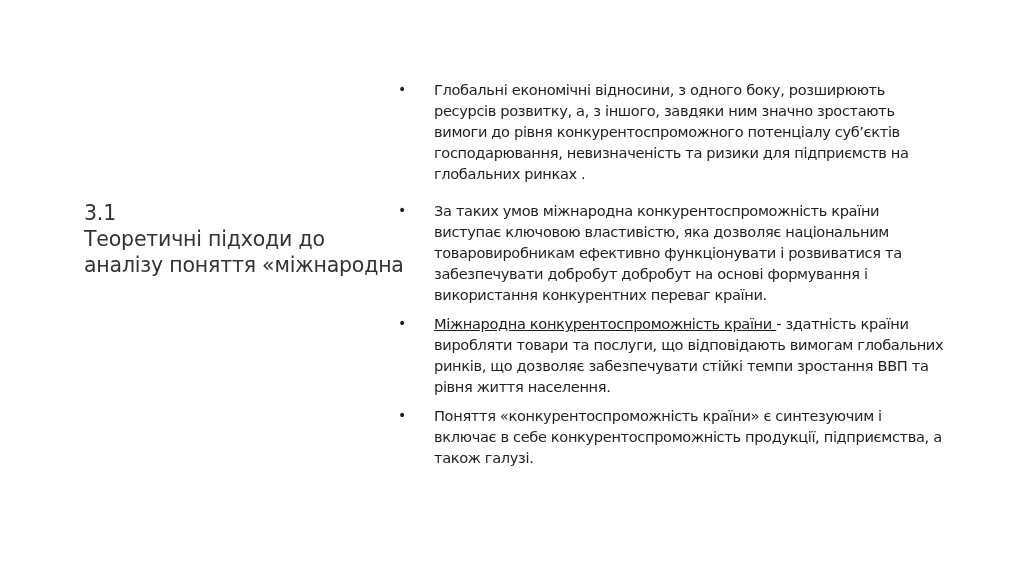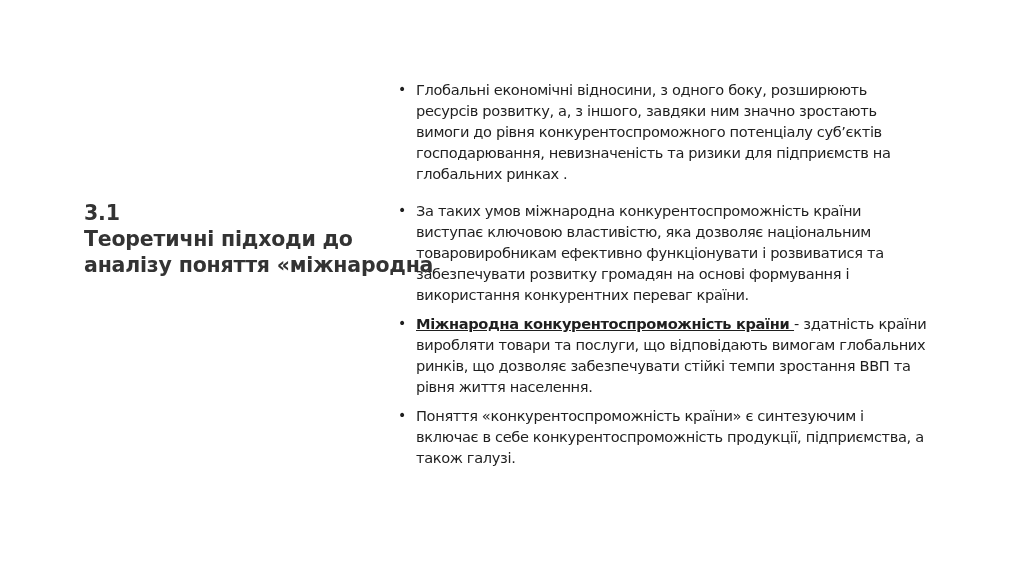--- a/index.html
+++ b/index.html
@@ -4,36 +4,36 @@
 <style>
   html, body { margin: 0; padding: 0; }
   body {
     width: 1024px; height: 574px; background: #ffffff; position: relative; overflow: hidden;
     font-family: "Liberation Sans", "DejaVu Sans", sans-serif; color: #1a1a1a;
   }
   .slide { position: absolute; inset: 0; background: #fff; }
   .title {
     position: absolute; left: 84px; top: 200px; width: 300px;
     font-family: "DejaVu Sans", "Liberation Sans", sans-serif;
-    font-weight: 700; font-size: 20.5px; line-height: 26px; color: #333333;
+    font-weight: 400; font-size: 20.5px; line-height: 26px; color: #333333;
     letter-spacing: -0.2px;
   }
   .title div { white-space: nowrap; }
   .body {
     position: absolute; left: 398px; top: 79px; width: 590px;
     font-family: "DejaVu Sans", "Liberation Sans", sans-serif;
     font-size: 14.6px; line-height: 21px; color: #1f1f1f; letter-spacing: -0.35px;
   }
   .bullet { position: relative; padding-left: 18px; }
   .bullet .dot { position: absolute; left: 0; top: 0; width: 18px; font-size: 14px; }
-  .bullet .line { display: block; white-space: nowrap; }
+  .bullet .line { display: block; white-space: nowrap; margin-left: 18px; }
   .b1 { margin-bottom: 16px; }
   .b2 { margin-bottom: 8px; }
   .b3 { margin-bottom: 8px; }
-  .term { font-weight: bold; text-decoration: underline; }
+  .term { font-weight: normal; text-decoration: underline; }
 </style>
 </head>
 <body>
 
 <div class="slide">
   <div class="title">
     <div>3.1</div>
     <div>Теоретичні підходи до</div>
     <div>аналізу поняття «міжнародна</div>
   </div>
@@ -46,21 +46,21 @@
       <span class="line">вимоги до рівня конкурентоспроможного потенціалу суб’єктів</span>
       <span class="line">господарювання, невизначеність та ризики для підприємств на</span>
       <span class="line">глобальних ринках .</span>
     </div>
 
     <div class="bullet b2">
       <span class="dot">•</span>
       <span class="line">За таких умов міжнародна конкурентоспроможність країни</span>
       <span class="line">виступає ключовою властивістю, яка дозволяє національним</span>
       <span class="line">товаровиробникам ефективно функціонувати і розвиватися та</span>
-      <span class="line">забезпечувати розвитку громадян на основі формування і</span>
+      <span class="line">забезпечувати добробут добробут на основі формування і</span>
       <span class="line">використання конкурентних переваг країни.</span>
     </div>
 
     <div class="bullet b3">
       <span class="dot">•</span>
       <span class="line"><span class="term">Міжнародна конкурентоспроможність країни </span><span>- здатність країни</span></span>
       <span class="line">виробляти товари та послуги, що відповідають вимогам глобальних</span>
       <span class="line">ринків, що дозволяє забезпечувати стійкі темпи зростання ВВП та</span>
       <span class="line">рівня життя населення.</span>
     </div>

